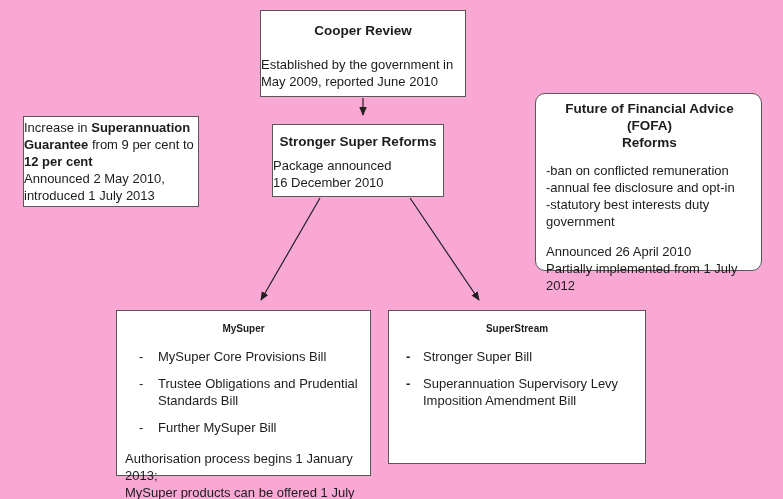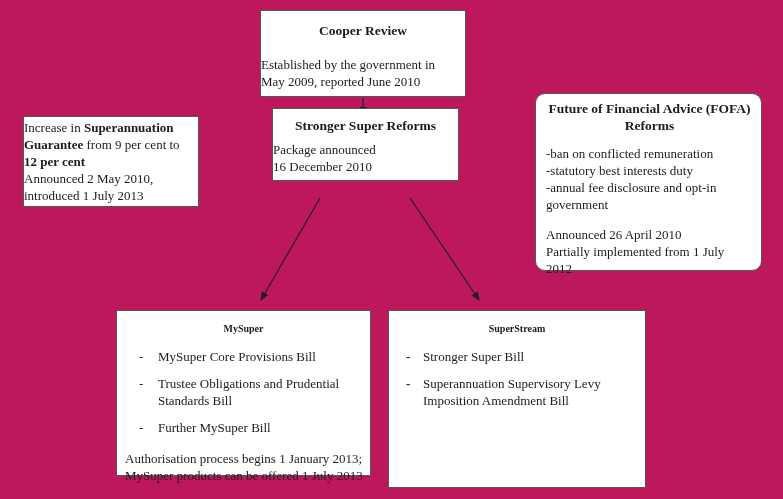--- a/index.html
+++ b/index.html
@@ -1,20 +1,20 @@
 <!DOCTYPE html>
 <html><head>
 <meta charset="utf-8">
 <style>
   html,body { margin:0; padding:0; background:#ffffff; }
   .canvas {
     position:relative;
     width:783px; height:499px;
-    background:#be185d;
-    font-family:Liberation Serif, serif;
+    background:#f9a8d4;
+    font-family:Liberation Sans, sans-serif;
     color:#1c1c1c;
     overflow:hidden;
   }
   .arrows { position:absolute; left:0; top:0; width:783px; height:499px; pointer-events:none; }
   .arrows line { stroke:#1f1f1f; stroke-width:1.2; }
 
   .box {
     position:absolute;
     background:#ffffff;
     border:1px solid #575757;
@@ -26,30 +26,30 @@
   .title  { font-weight:bold; text-align:center; font-size:13.5px; line-height:17px; }
   .big-title { font-weight:bold; text-align:center; font-size:10px; line-height:20px; }
   b { font-weight:bold; }
 
   
   .cooper      { left:260px; top:10px;  width:206px; height:87px;  padding-top:11px; }
   .cooper .title { margin-bottom:17px; }
 
   .sg          { left:23px;  top:116px; width:176px; height:91px;  padding-top:2px; }
 
-  .stronger    { left:272px; top:108px; width:187px; height:73px;  padding-top:8px; }
+  .stronger    { left:272px; top:124px; width:172px; height:73px;  padding-top:8px; }
   .stronger .title { margin-bottom:7px; }
 
   .fofa        { left:535px; top:93px;  width:227px; height:178px; padding:6px 8px 0 10px;border-radius:10px; }
   .fofa .title { margin-bottom:11px; }
   .fofa .line  { text-align:left; }
   .fofa .announce { margin-top:13px; }
 
   .mysuper     { left:116px; top:310px; width:255px; height:166px; padding-top:8px; }
-  .superstream { left:388px; top:310px; width:258px; height:178px; padding-top:8px; }
+  .superstream { left:388px; top:310px; width:258px; height:154px; padding-top:8px; }
   .big-title   { margin-bottom:9px; }
 
   .bullet-row  { display:flex; margin-bottom:10px; }
   .mysuper .bullet-row     { padding-left:22px; }
   .superstream .bullet-row { padding-left:17px; }
   .dash        { width:19px; flex:0 0 auto; }
   .superstream .dash { width:17px; font-weight:bold; }
   .btext       { flex:1 1 auto; }
 
   .footer      { padding:0 6px 0 8px; }
@@ -91,22 +91,22 @@
     <div class="center">Package announced</div>
     <div class="center">16 December 2010</div>
   </div>
 
   <div class="box fofa">
     <div class="title">
       <div>Future of Financial Advice (FOFA)</div>
       <div>Reforms</div>
     </div>
     <div class="line">-ban on conflicted remuneration</div>
+    <div class="line">-annual fee disclosure and opt-in</div>
     <div class="line">-statutory best interests duty</div>
-    <div class="line">-annual fee disclosure and opt-in</div>
     <div class="line">government</div>
     <div class="announce">
       <div class="line">Announced 26 April 2010</div>
       <div class="line">Partially implemented from 1 July</div>
       <div class="line">2012</div>
     </div>
   </div>
 
   <div class="box mysuper">
     <div class="big-title">MySuper</div>

